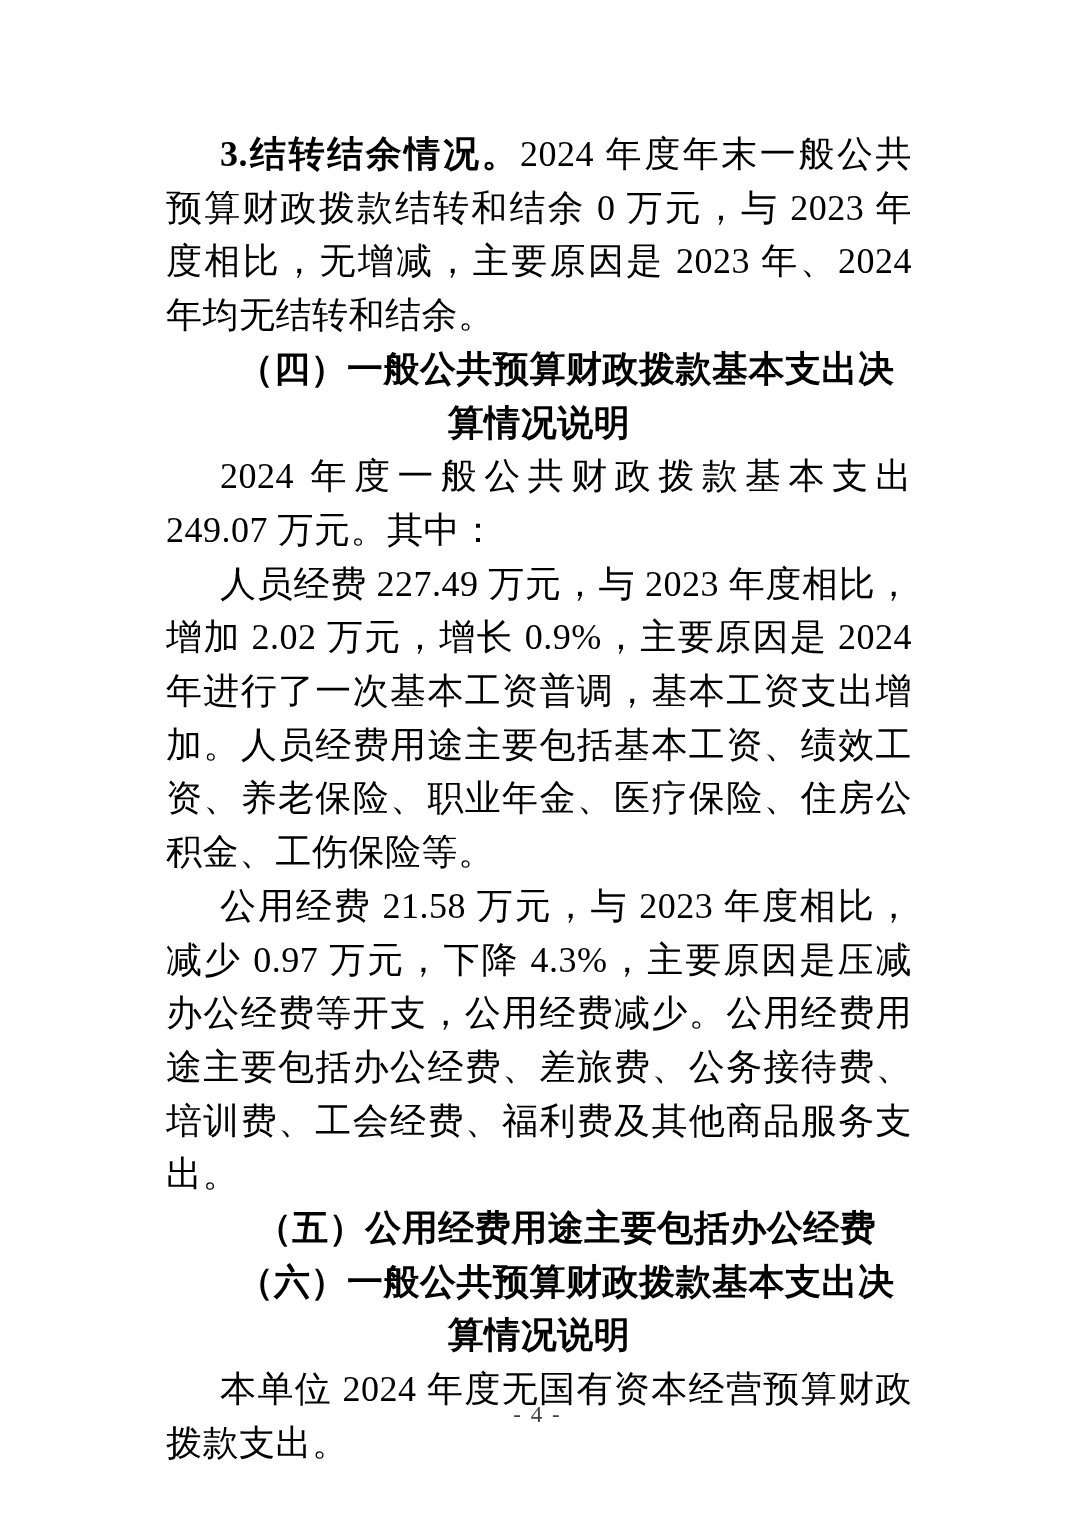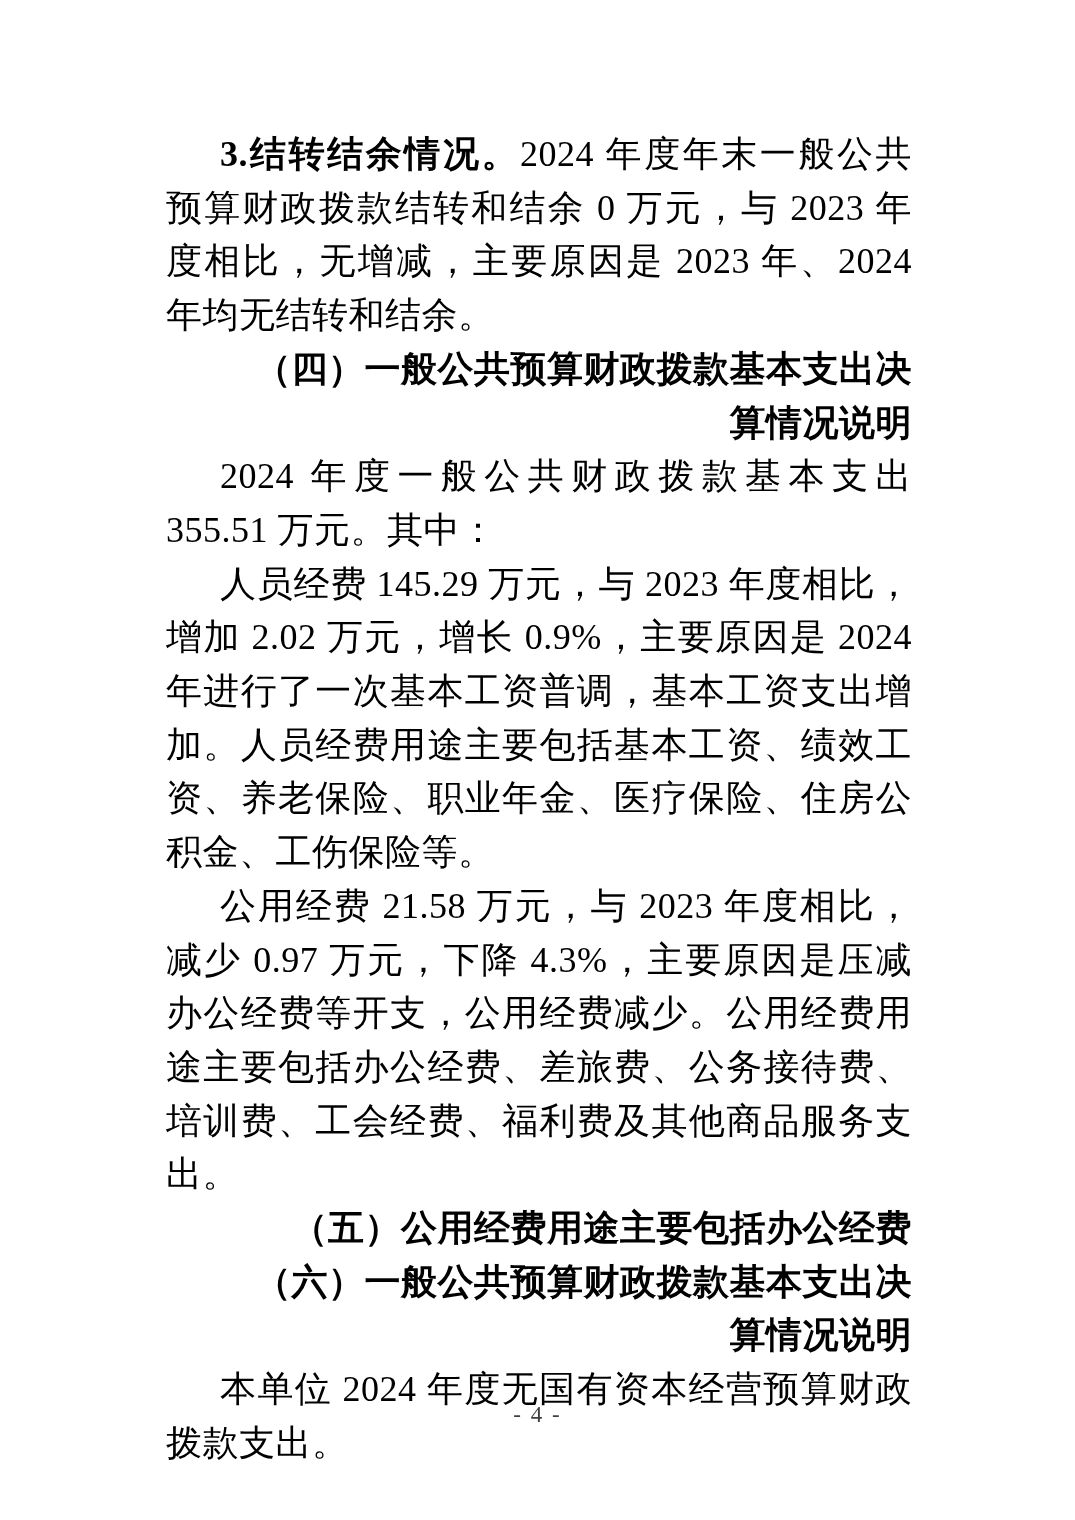--- a/index.html
+++ b/index.html
@@ -31,21 +31,21 @@
     line-height: 53.7px;
   }
   .para {
     text-indent: 54px;
     font-weight: normal;
   }
   .para-lead-bold { font-weight: bold; }
   .subheading {
     text-indent: 54px;
     font-weight: bold;
-    text-align: right;
+    text-align: center;
     font-family: "Liberation Serif", "DejaVu Serif", serif;
   }
   .footer {
     position: absolute;
     top: 1400px;
     left: 0;
     width: 100%;
     text-align: center;
     font-size: 23px;
     line-height: 30px;
@@ -57,23 +57,23 @@
 </head>
 <body>
 
 <div class="page">
   <div class="content">
 
     <p class="para"><span class="para-lead-bold">3.结转结余情况。</span><span>2024 年度年末一般公共预算财政拨款结转和结余 0 万元，与 2023 年度相比，无增减，主要原因是 2023 年、2024 年均无结转和结余。</span></p>
 
     <h2 class="subheading">（四）一般公共预算财政拨款基本支出决算情况说明</h2>
 
-    <p class="para">2024 年度一般公共财政拨款基本支出 355.51 万元。其中：</p>
+    <p class="para">2024 年度一般公共财政拨款基本支出 249.07 万元。其中：</p>
 
-    <p class="para">人员经费 145.29 万元，与 2023 年度相比，增加 2.02 万元，增长 0.9%，主要原因是 2024 年进行了一次基本工资普调，基本工资支出增加。人员经费用途主要包括基本工资、绩效工资、养老保险、职业年金、医疗保险、住房公积金、工伤保险等。</p>
+    <p class="para">人员经费 227.49 万元，与 2023 年度相比，增加 2.02 万元，增长 0.9%，主要原因是 2024 年进行了一次基本工资普调，基本工资支出增加。人员经费用途主要包括基本工资、绩效工资、养老保险、职业年金、医疗保险、住房公积金、工伤保险等。</p>
 
     <p class="para">公用经费 21.58 万元，与 2023 年度相比，减少 0.97 万元，下降 4.3%，主要原因是压减办公经费等开支，公用经费减少。公用经费用途主要包括办公经费、差旅费、公务接待费、培训费、工会经费、福利费及其他商品服务支出。</p>
 
     <h2 class="subheading">（五）公用经费用途主要包括办公经费</h2>
 
 
     <h2 class="subheading">（六）一般公共预算财政拨款基本支出决算情况说明</h2>
 
     <p class="para">本单位 2024 年度无国有资本经营预算财政拨款支出。</p>
 

